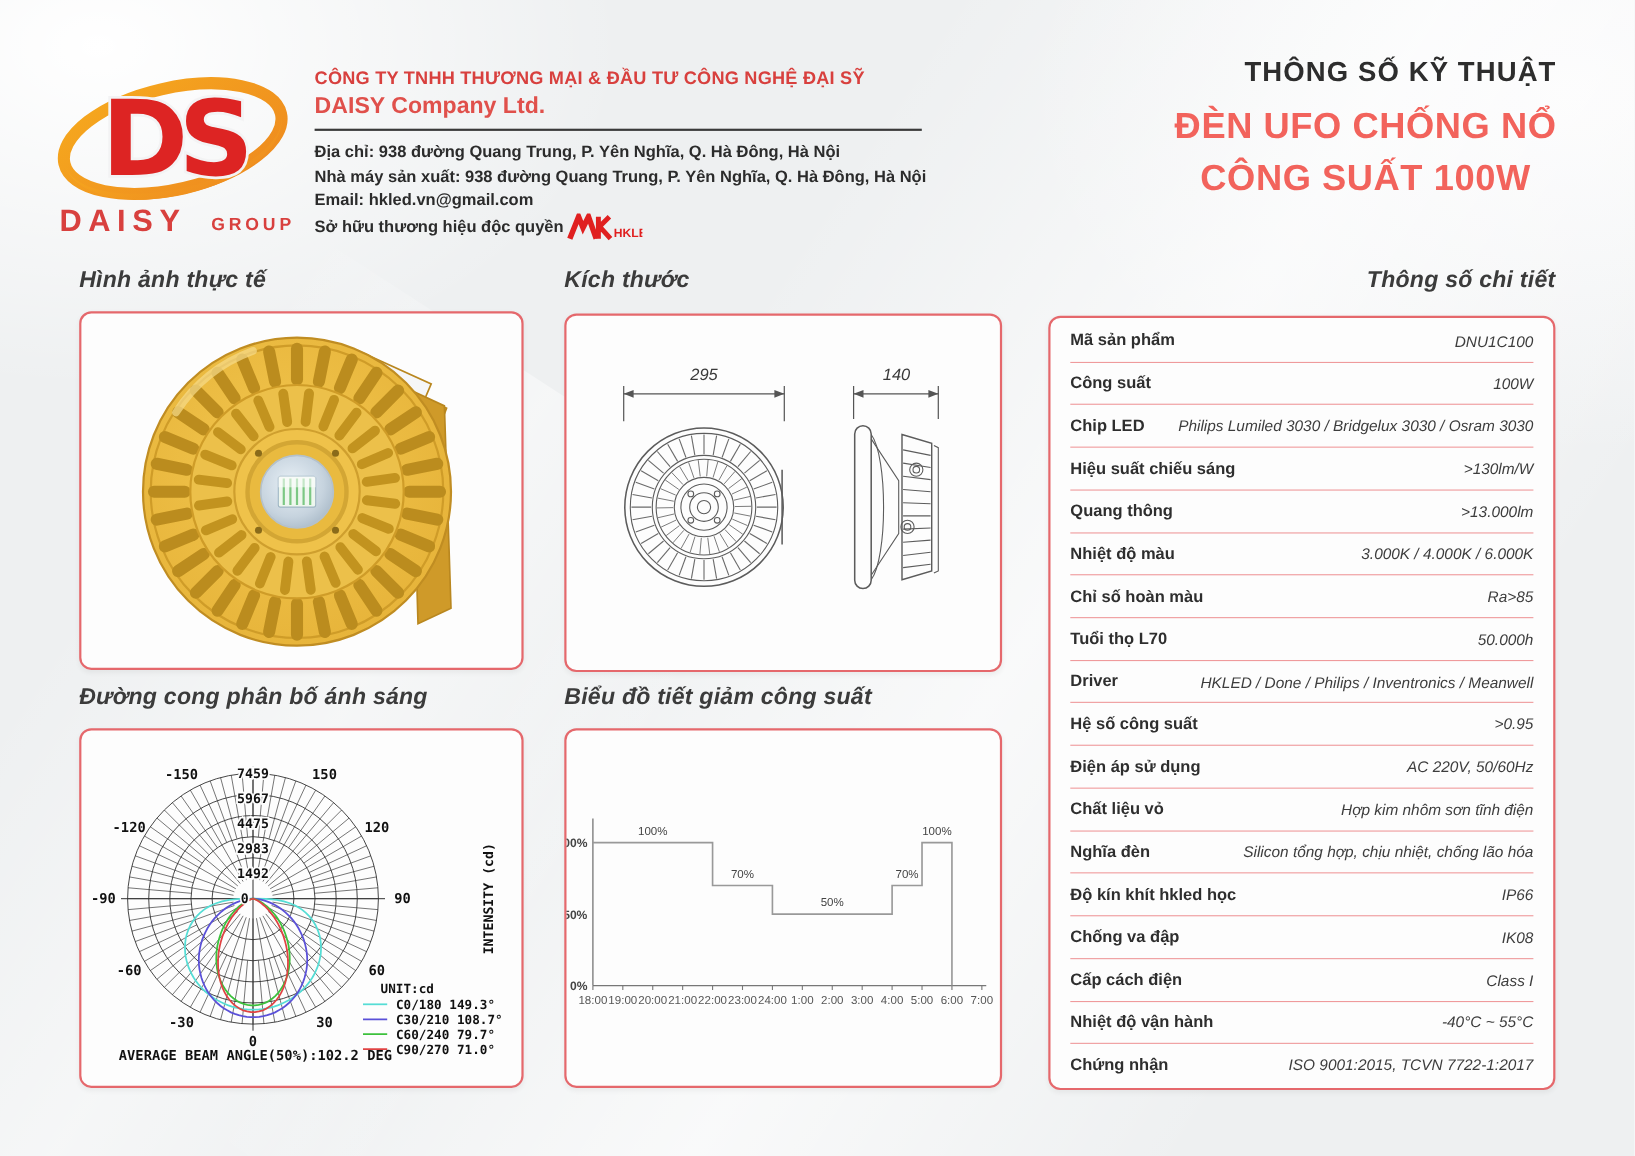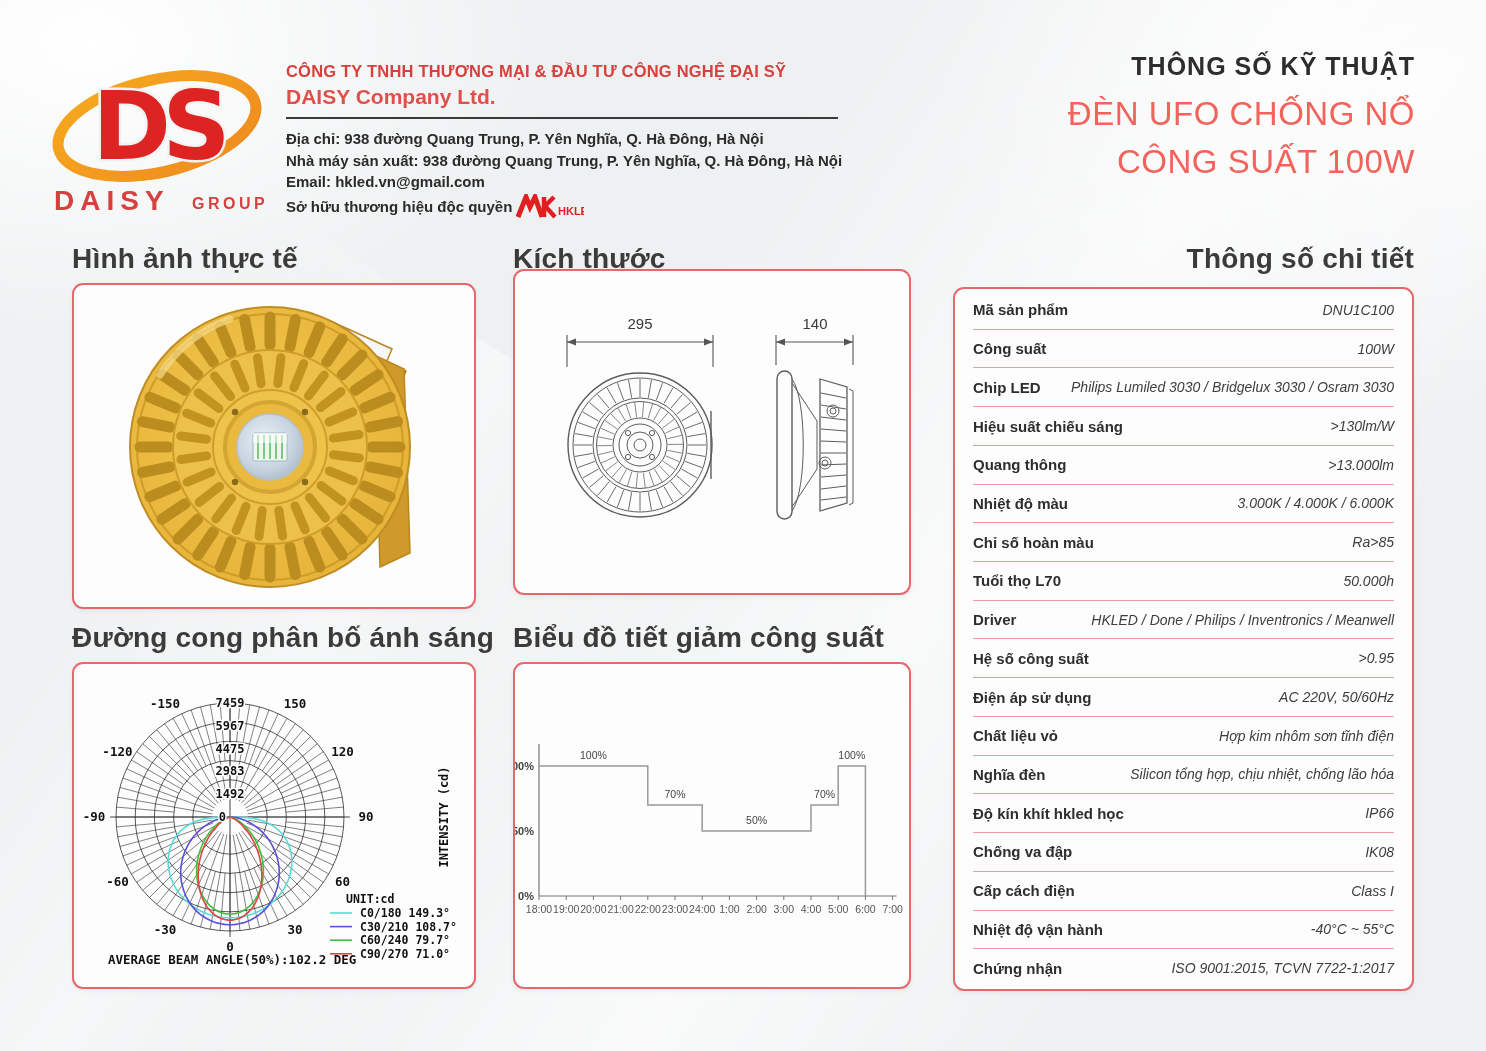--- a/index.html
+++ b/index.html
@@ -18,30 +18,30 @@
   
   .logo{position:absolute;left:46px;top:62px;width:222px;height:156px;}
   .company{position:absolute;left:286px;top:62px;width:566px;}
   .co-line1{font-size:16.5px;font-weight:bold;color:#d8403e;letter-spacing:.2px;}
   .co-line2{font-size:21px;font-weight:bold;color:#e0504b;margin-top:4px;}
   .co-divider{height:2px;background:#3a3a3a;width:552px;margin:8px 0 9px;}
   .co-info{font-size:15px;font-weight:bold;color:#2b2b2b;line-height:21.5px;}
   .brand-row{display:flex;align-items:center;gap:2px;margin-top:1px;}
   .titleblock{position:absolute;right:71px;top:52px;text-align:right;}
   .doc-title{font-size:25px;font-weight:bold;color:#2d2d2d;letter-spacing:1px;}
-  .prod-title{font-size:33px;font-weight:normal;color:#f2635c;line-height:48px;margin-top:9px;letter-spacing:.5px;}
+  .prod-title{font-size:33px;font-weight:bold;color:#f2635c;line-height:48px;margin-top:9px;letter-spacing:.5px;text-align:center;}
 
   
-  .sec-h{position:absolute;font-size:28px;font-weight:bold;color:#3b3b3b;letter-spacing:.2px;}
+  .sec-h{position:absolute;font-size:21px;font-weight:bold;color:#3b3b3b;letter-spacing:.2px;font-style:italic;}
 
   
   .panel{position:absolute;background:#fdfdfd;border:2px solid #e5686c;border-radius:11px;
          box-shadow:0 2px 5px rgba(0,0,0,.05);}
   #photo-panel{left:72px;top:283px;width:400px;height:322px;}
-  #dims-panel{left:513px;top:269px;width:394px;height:322px;}
+  #dims-panel{left:513px;top:285px;width:394px;height:322px;font-style:italic;}
   #specs-panel{left:953px;top:287px;width:457px;height:700px;}
   #polar-panel{left:72px;top:662px;width:400px;height:323px;}
   #step-panel{left:513px;top:662px;width:394px;height:323px;}
   .panel svg{display:block;}
 
   
   .spec-rows{position:absolute;inset:2px 18px 2px 18px;display:flex;flex-direction:column;}
   .spec-row{flex:1;display:flex;justify-content:space-between;align-items:center;gap:8px;
             border-bottom:1.5px solid #ef9a9c;}
   .spec-row:last-child{border-bottom:none;}

